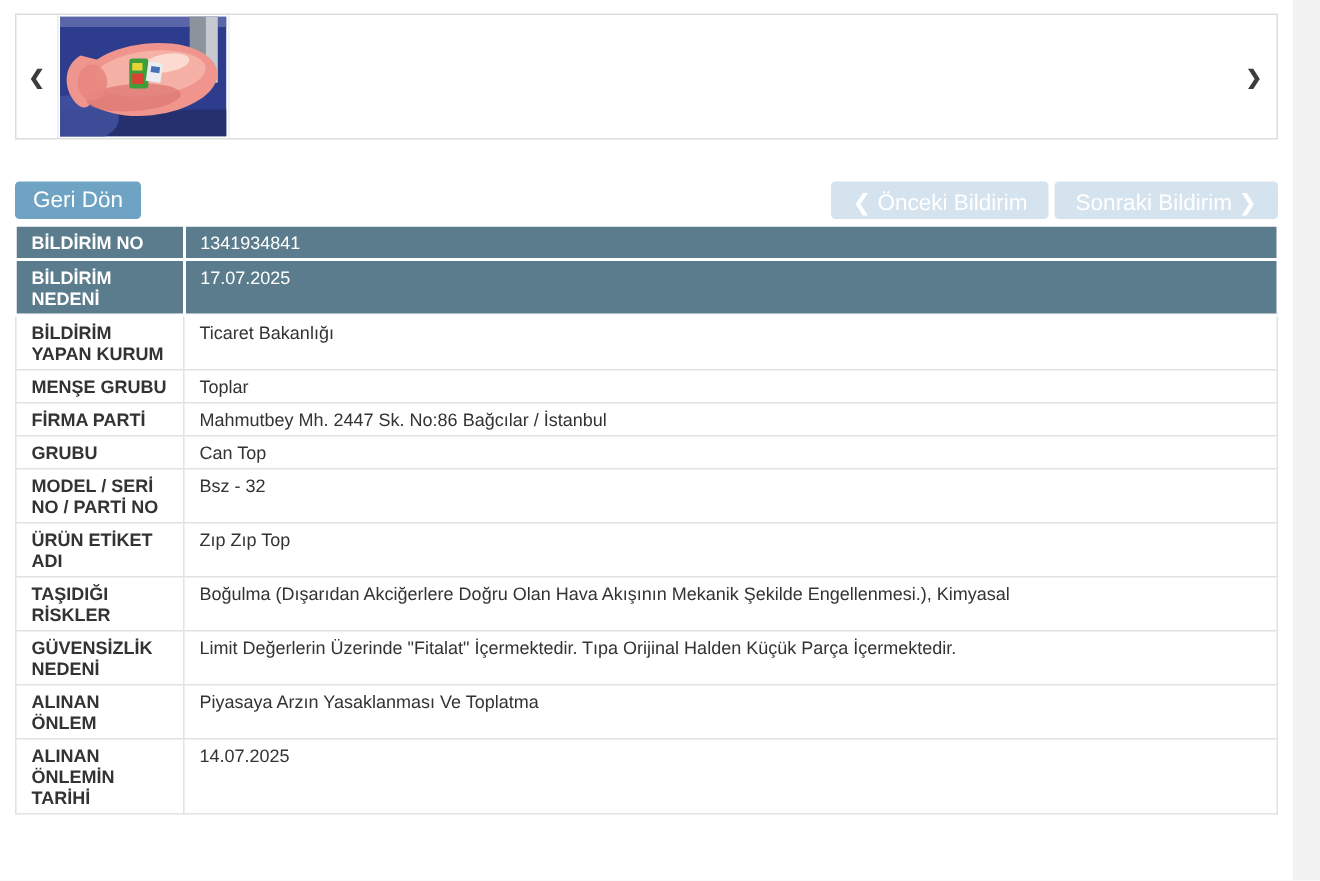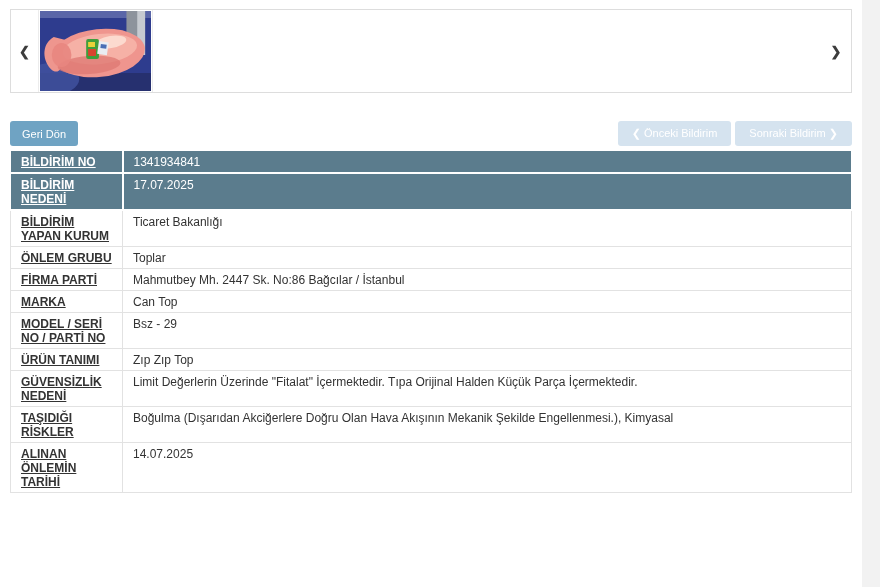--- a/index.html
+++ b/index.html
@@ -37,41 +37,41 @@
   .thumb-cell{
     width:115px;border-left:1px solid #ececec;border-right:1px solid #ececec;
     padding:1px 1px;cursor:pointer;background:#fff;
   }
   .thumb-cell svg{display:block;width:100%;height:100%;}
   
   .btnrow{
     margin-top:28px;display:flex;align-items:center;height:25px;
   }
   .btn{
-    border:none;border-radius:3px;font-size:11px;color:#ffffff;
+    border:none;border-radius:3px;font-size:15px;color:#ffffff;
     font-family:"Liberation Sans", sans-serif;
     height:25px;padding:0 12px;cursor:pointer;white-space:nowrap;
   }
   .btn-back{background:var(--accent);}
   .btn-nav{background:var(--accent-disabled);padding:5px 14px;}
   .btn-nav + .btn-nav{margin-left:4px;text-align:right;}
   .btnrow .spacer{flex:1;}
   
   table.detail{
     margin-top:4px;width:100%;border-collapse:collapse;
     font-size:12px;color:var(--text);
     border:1px solid #d6d6d6;
   }
   table.detail td{
     border:1px solid var(--row-border);
     vertical-align:top;line-height:14px;
     padding:4px 10px 3px 10px;
   }
   td.cell-label{
-    width:112px;font-weight:bold;padding-left:8px;padding-right:2px;text-decoration:underline;
+    width:112px;font-weight:bold;padding-left:8px;padding-right:2px;
   }
   tr.dark td{
     background:var(--header-row);color:#ffffff;
     border-color:#ffffff;border-bottom-width:2px;
   }
   tr.dark td.cell-label{border-right-width:2px;}
 </style>
 </head>
 <body>
 
@@ -121,57 +121,61 @@
       <td class="cell-label">BİLDİRİM NEDENİ</td>
       <td class="cell-value">17.07.2025</td>
     </tr>
 
     <tr>
       <td class="cell-label">BİLDİRİM YAPAN KURUM</td>
       <td class="cell-value">Ticaret Bakanlığı</td>
     </tr>
 
     <tr>
-      <td class="cell-label">ÖNLEM GRUBU</td>
+      <td class="cell-label">MENŞE GRUBU</td>
       <td class="cell-value">Toplar</td>
     </tr>
 
 
     <tr>
       <td class="cell-label">FİRMA PARTİ</td>
       <td class="cell-value">Mahmutbey Mh. 2447 Sk. No:86 Bağcılar / İstanbul</td>
     </tr>
 
     <tr>
-      <td class="cell-label">MARKA</td>
+      <td class="cell-label">GRUBU</td>
       <td class="cell-value">Can Top</td>
     </tr>
 
     <tr>
       <td class="cell-label">MODEL / SERİ NO / PARTİ NO</td>
-      <td class="cell-value">Bsz - 29</td>
+      <td class="cell-value">Bsz - 32</td>
+    </tr>
+
+    <tr>
+      <td class="cell-label">ÜRÜN ETİKET ADI</td>
+      <td class="cell-value">Zıp Zıp Top</td>
     </tr>
 
 
+
     <tr>
-      <td class="cell-label">ÜRÜN TANIMI</td>
-      <td class="cell-value">Zıp Zıp Top</td>
+      <td class="cell-label">TAŞIDIĞI RİSKLER</td>
+      <td class="cell-value">Boğulma (Dışarıdan Akciğerlere Doğru Olan Hava Akışının Mekanik Şekilde Engellenmesi.), Kimyasal</td>
     </tr>
-
 
     <tr>
       <td class="cell-label">GÜVENSİZLİK NEDENİ</td>
       <td class="cell-value">Limit Değerlerin Üzerinde "Fitalat" İçermektedir. Tıpa Orijinal Halden Küçük Parça İçermektedir.</td>
     </tr>
 
     <tr>
-      <td class="cell-label">TAŞIDIĞI RİSKLER</td>
-      <td class="cell-value">Boğulma (Dışarıdan Akciğerlere Doğru Olan Hava Akışının Mekanik Şekilde Engellenmesi.), Kimyasal</td>
+      <td class="cell-label">ALINAN ÖNLEM</td>
+      <td class="cell-value">Piyasaya Arzın Yasaklanması Ve Toplatma</td>
     </tr>
-
 
     <tr>
       <td class="cell-label">ALINAN ÖNLEMİN TARİHİ</td>
       <td class="cell-value">14.07.2025</td>
     </tr>
 
   </tbody>
   </table>
 
 </div>

